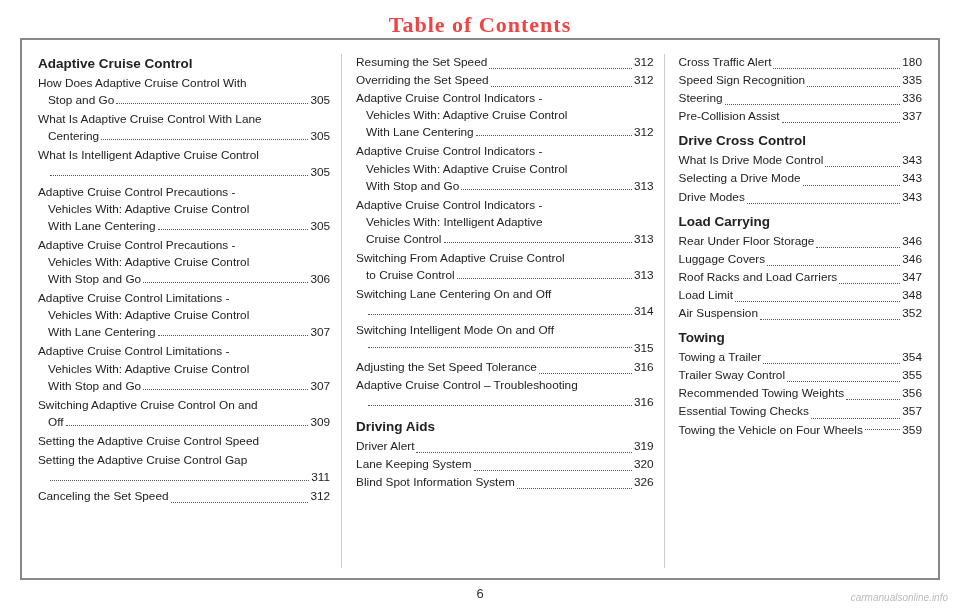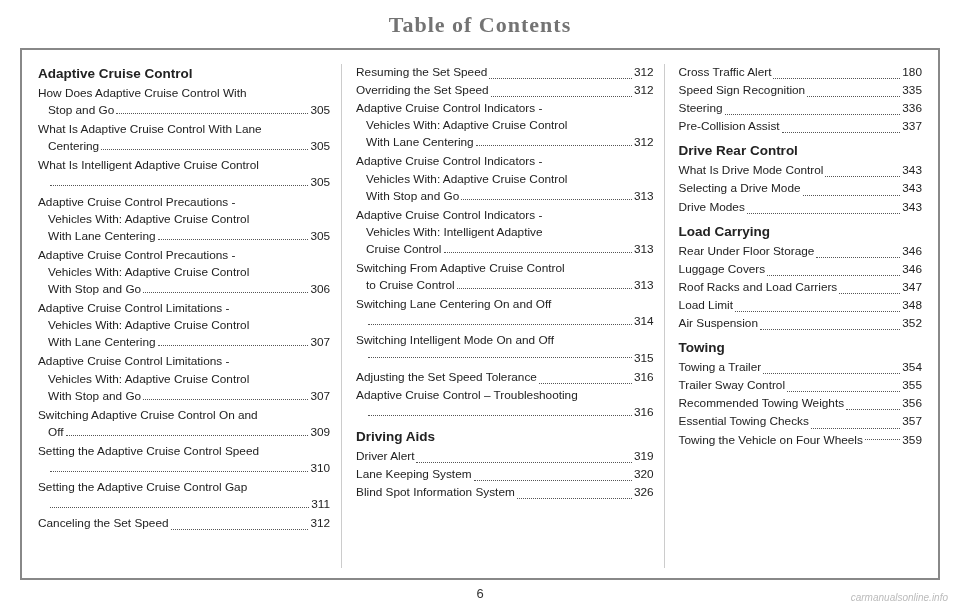--- a/index.html
+++ b/index.html
@@ -19,22 +19,21 @@
       display: flex;
       flex-direction: column;
       align-items: center;
       padding: 12px 20px 10px 20px;
     }
     .page-title {
       font-size: 22px;
       font-family: Georgia, 'Times New Roman', serif;
       font-weight: bold;
       letter-spacing: 1px;
-      margin-bottom: 10px;
-      color: #737373;
+      color: #ef4444;
     }
     .content-box {
       border: 2px solid #888;
       width: 100%;
       flex: 1;
       display: flex;
       flex-direction: row;
       padding: 14px 16px 10px 16px;
       gap: 0;
     }
@@ -206,25 +205,20 @@
         <span class="first-line">Switching Adaptive Cruise Control On and</span>
         <div class="second-line" style="padding-left:10px;">
           <span class="txt">Off </span>
           <span class="fill" style="border-bottom: 1px dotted rgb(85, 85, 85); display: inline-block; flex: 1 1 0%; overflow: hidden; margin: 0px 2px 2px; min-width: 4px;"></span>
           <span class="num">309</span>
         </div>
       </div>
 
       <div class="multi-line-entry">
         <span class="first-line">Setting the Adaptive Cruise Control Speed</span>
-        <div class="second-line" style="padding-left:10px;">
-          <span class="txt"> </span>
-          <span class="fill" style="border-bottom: 1px dotted rgb(85, 85, 85); display: inline-block; flex: 1 1 0%; overflow: hidden; margin: 0px 2px 2px; min-width: 4px;"></span>
-          <span class="num">310</span>
-        </div>
       </div>
 
       <div class="multi-line-entry">
         <span class="first-line">Setting the Adaptive Cruise Control Gap</span>
         <div class="second-line" style="padding-left:10px;">
           <span class="txt"> </span>
           <span class="fill" style="border-bottom: 1px dotted rgb(85, 85, 85); display: inline-block; flex: 1 1 0%; overflow: hidden; margin: 0px 2px 2px; min-width: 4px;"></span>
           <span class="num">311</span>
         </div>
       </div>
@@ -365,21 +359,21 @@
         <span class="fill" style="display: inline-block; flex: 1 1 0%; overflow: hidden; border-bottom: 1px dotted rgb(85, 85, 85); margin: 0px 2px 2px; min-width: 4px;"></span>
         <span class="num">336</span>
       </div>
       <div class="entry-row">
         <span class="txt">Pre-Collision Assist </span>
         <span class="fill" style="display: inline-block; flex: 1 1 0%; overflow: hidden; border-bottom: 1px dotted rgb(85, 85, 85); margin: 0px 2px 2px; min-width: 4px;"></span>
         <span class="num">337</span>
       </div>
 
       <div class="section-gap"></div>
-      <div class="section-heading">Drive Rear Control</div>
+      <div class="section-heading">Drive Cross Control</div>
 
       <div class="entry-row">
         <span class="txt">What Is Drive Mode Control </span>
         <span class="fill" style="display: inline-block; flex: 1 1 0%; overflow: hidden; border-bottom: 1px dotted rgb(85, 85, 85); margin: 0px 2px 2px; min-width: 4px;"></span>
         <span class="num">343</span>
       </div>
       <div class="entry-row">
         <span class="txt">Selecting a Drive Mode </span>
         <span class="fill" style="display: inline-block; flex: 1 1 0%; overflow: hidden; border-bottom: 1px dotted rgb(85, 85, 85); margin: 0px 2px 2px; min-width: 4px;"></span>
         <span class="num">343</span>

